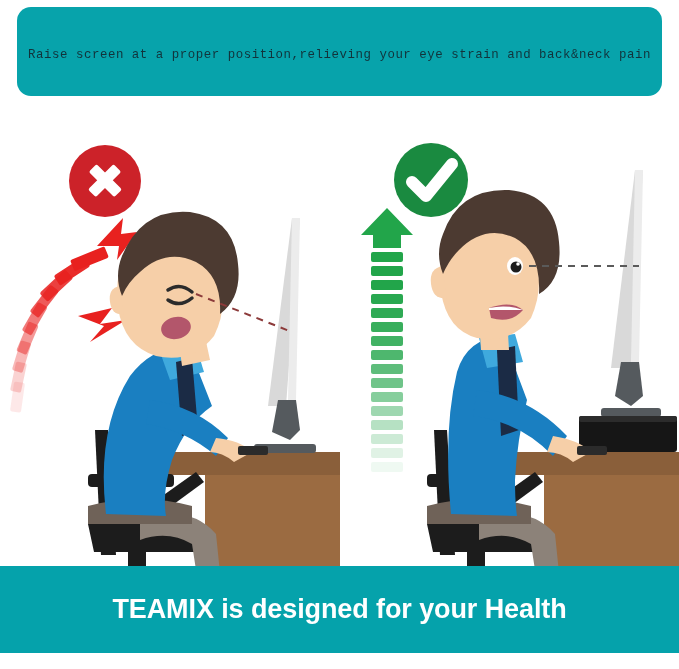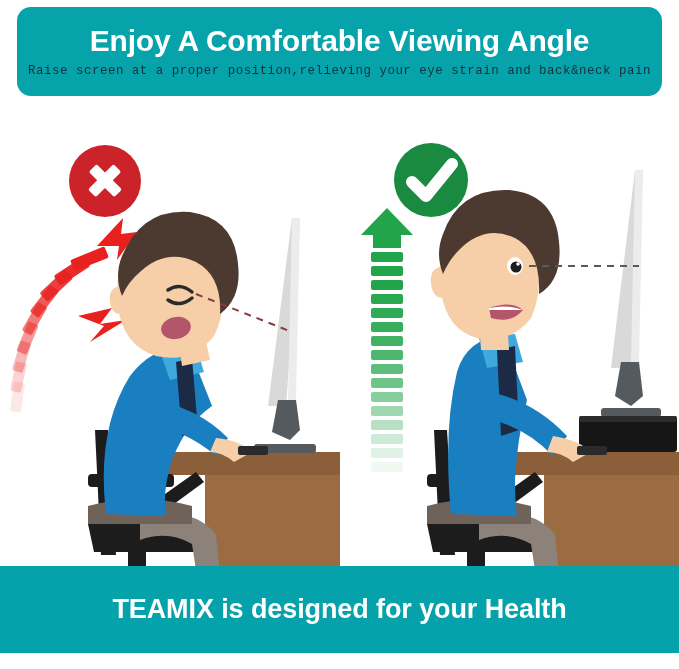--- a/index.html
+++ b/index.html
@@ -84,21 +84,20 @@
     height: 482px;
   }
   #scene-bad  { left: 0px; }
   #scene-good { left: 339px; }
   .scene svg { display: block; }
 </style>
 </head>
 <body>
 
 <div id="header-panel">
-  <div id="header-title">Enjoy A Comfortable Viewing Angle</div>
   <div id="header-subtitle">Raise screen at a proper position,relieving your eye strain and back&amp;neck pain</div>
 </div>
 
 <div id="illustration-area">
 
   <div class="scene" id="scene-bad">
     <svg width="340" height="482" viewBox="0 0 340 482" xmlns="http://www.w3.org/2000/svg">
       <defs>
         <linearGradient id="redFade" x1="0" y1="1" x2="0" y2="0">
           <stop offset="0%" stop-color="#e8211f" stop-opacity="0.12"></stop>

